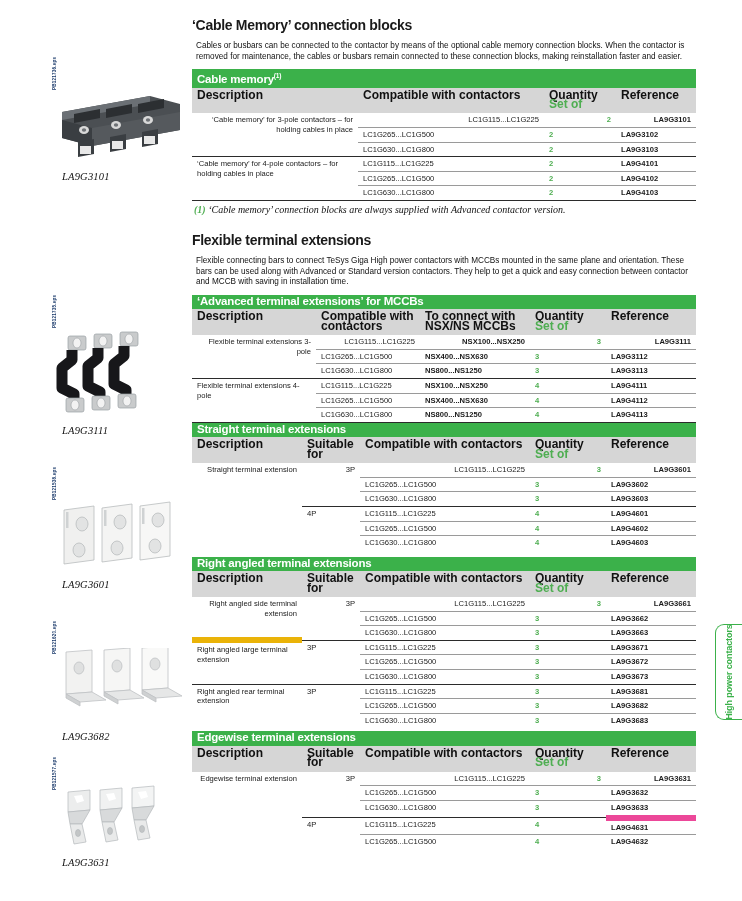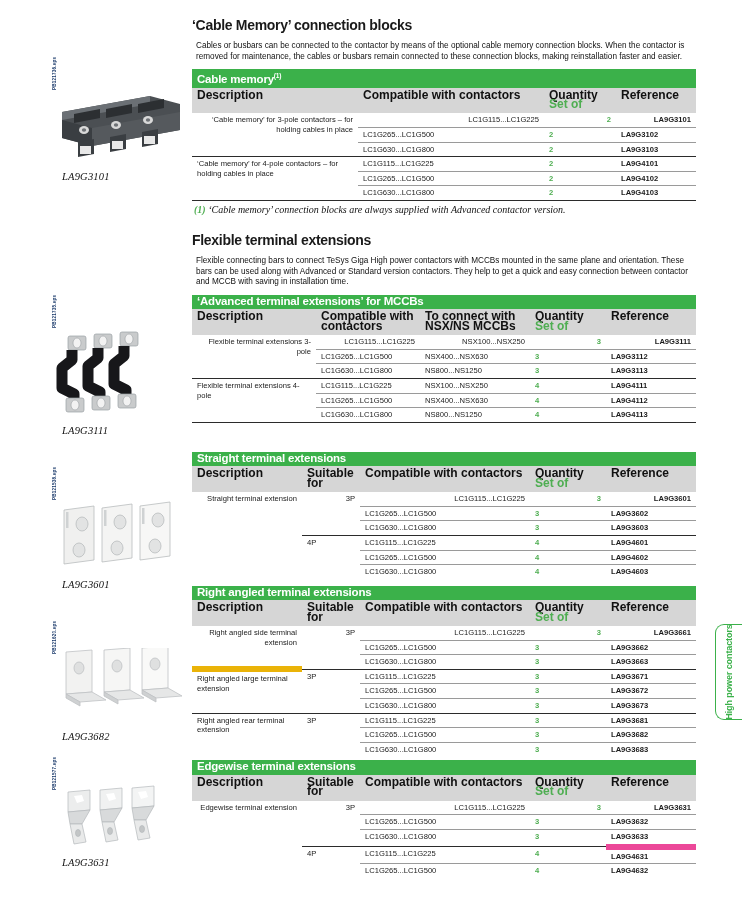--- a/index.html
+++ b/index.html
@@ -45,21 +45,21 @@
     background:#d6d6d6;font-weight:bold;font-size:12px;color:#111;
     padding:3px 5px 4px 5px;vertical-align:top;line-height:9.4px;
   }
   .tbl .hd td .setof{color:#4fae52;display:block;font-weight:bold;}
   .tbl td{padding:2px 5px;font-size:7.6px;vertical-align:top;line-height:9.6px;}
   .tbl tr.row td{border-top:1px solid #9a9a9a;}
   .tbl tr.row.grp td{border-top:1px solid #2b2b2b;}
   .tbl tr.first td{border-top:0;text-align:right;}
   .tbl .qty{color:#4fae52;font-weight:bold;}
   .tbl .ref{font-weight:bold;}
-  .tbl .bold{font-weight:normal;}
+  .tbl .bold{font-weight:bold;}
   .tbl .endrule td{border-top:1px solid #2b2b2b;padding:0;height:0;font-size:0;line-height:0;}
   .fnote{font-family:"Liberation Serif", serif;font-style:italic;font-size:10px;padding:3px 0 0 2px;color:#111;}
   .fnote b{color:#4fae52;font-style:italic;font-weight:bold;}
 
   
   .sidetab{
     position:absolute;right:0;top:624px;width:26px;height:94px;
     border:1.4px solid #3bb14a;border-right:0;
     border-top-left-radius:9px;border-bottom-left-radius:9px;
     background:#ffffff;
@@ -342,21 +342,21 @@
           <td class="bold">NS800...NS1250</td>
           <td class="qty">4</td>
           <td class="ref">LA9G4113</td>
         </tr>
         <tr class="endrule">
             <td colspan="5"></td>
           </tr>
       </tbody>
     </table>
 
-    <table class="tbl" style="margin-top:29px">
+    <table class="tbl" style="margin-top:0">
       <colgroup>
           <col style="width:110px">
           <col style="width:58px">
           <col style="width:170px">
           <col style="width:76px">
           <col style="width:90px">
         </colgroup>
       <tbody>
         <tr class="bar">
           <td colspan="5">Straight terminal extensions</td>

